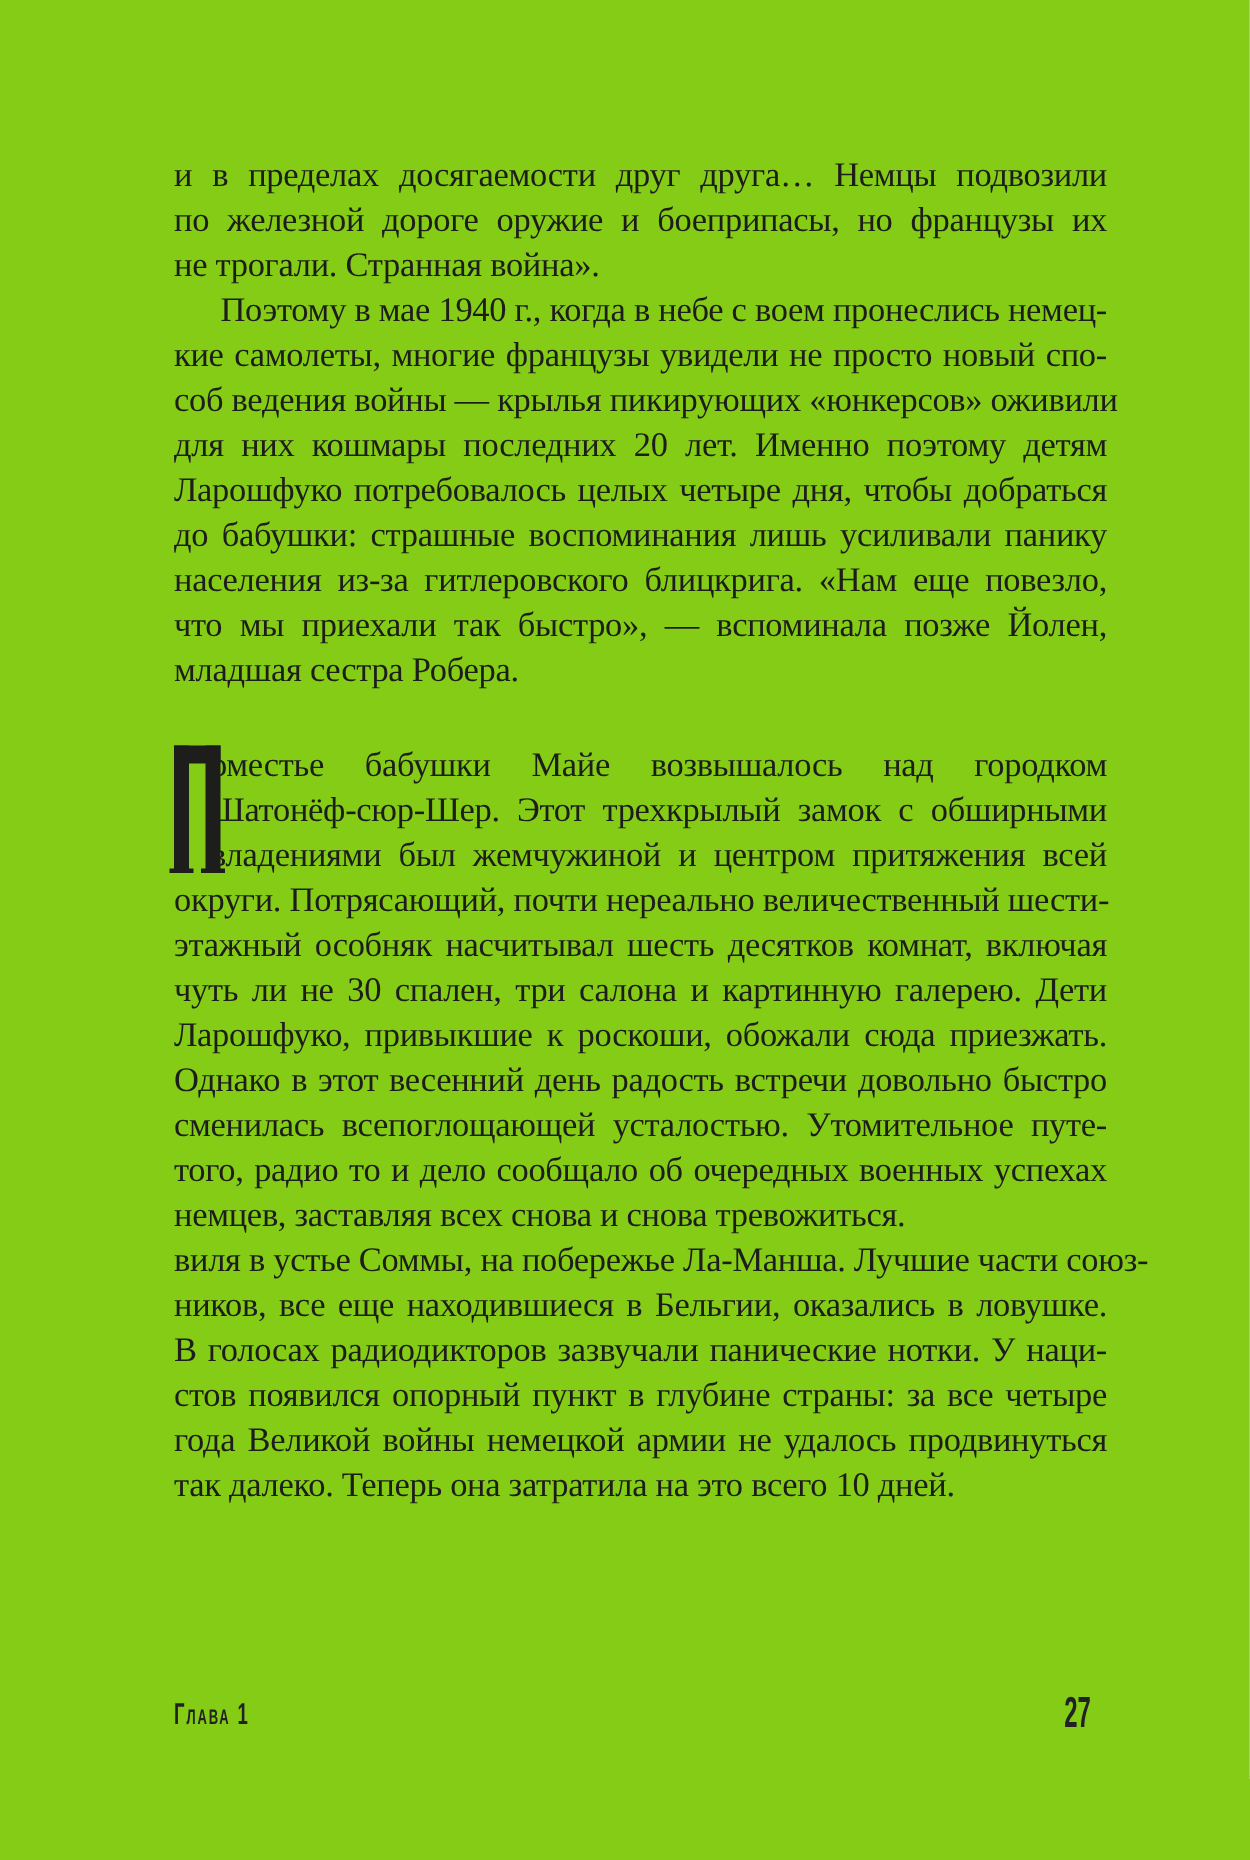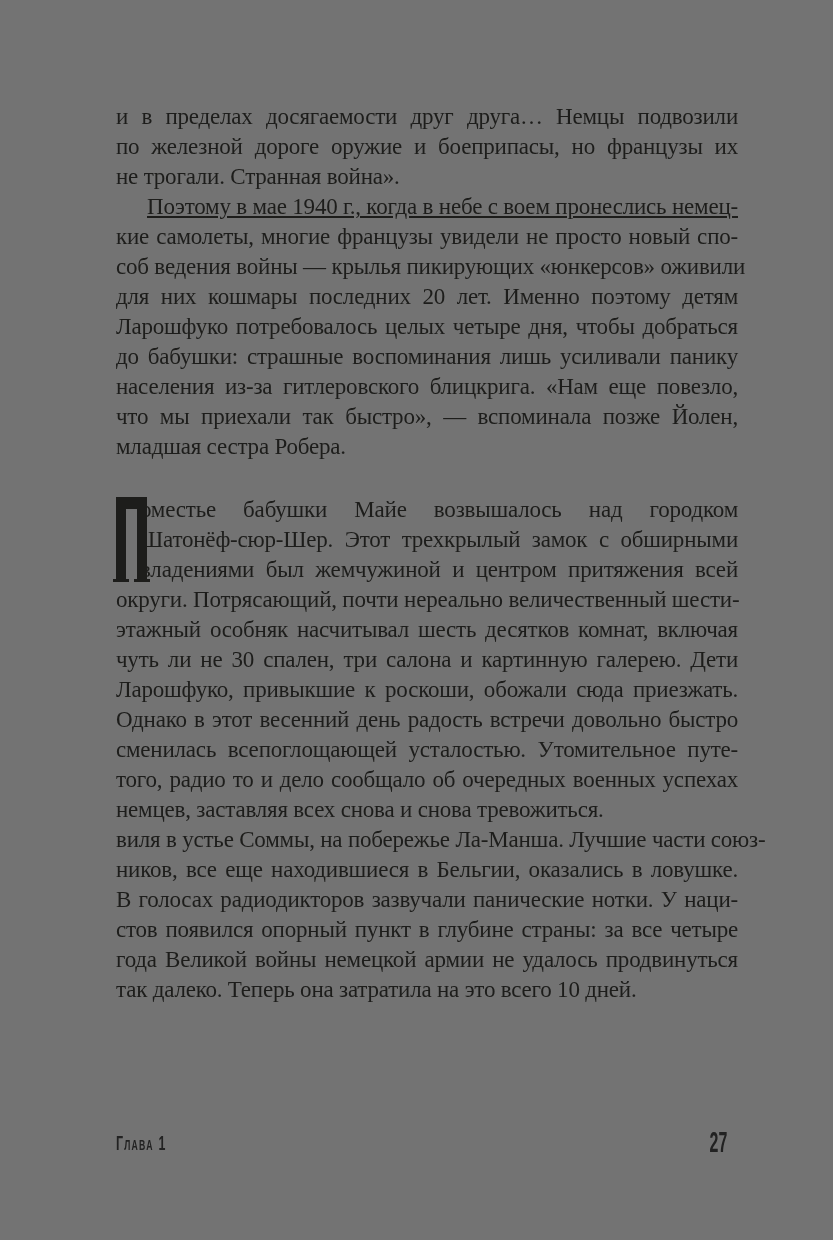--- a/index.html
+++ b/index.html
@@ -4,21 +4,21 @@
 <style>
   html, body { margin: 0; padding: 0; }
   body {
     width: 833px; height: 1240px;
     background: #ffffff;
     font-family: "Liberation Serif", "DejaVu Serif", serif;
   }
   .page {
     position: relative;
     width: 833px; height: 1240px;
-    background: #737373;
+    background: #84cc16;
     overflow: hidden;
   }
   
   .textblock {
     position: absolute;
     left: 116px; top: 102px;
     width: 622px;
     color: #1d1d1b;
     font-size: 23px;
     line-height: 30px;
@@ -29,21 +29,21 @@
     text-align-last: justify;
     height: 30px;
     white-space: nowrap;
     overflow: visible;
   }
   .ln.last {
     text-align: center;
     text-align-last: left;
     font-family: Liberation Serif, serif;
   }
-  .ln.ind { padding-left: 31px; text-decoration: underline; }   
+  .ln.ind { padding-left: 31px; }   
   .ln.dc  { margin-left: 24px; }    
   .sect-gap { height: 33px; }       
 
   .para { position: relative; }
 
   
   .dropcap {
     position: absolute;
     left: 0; top: 2px;
     width: 31px; height: 84px;

